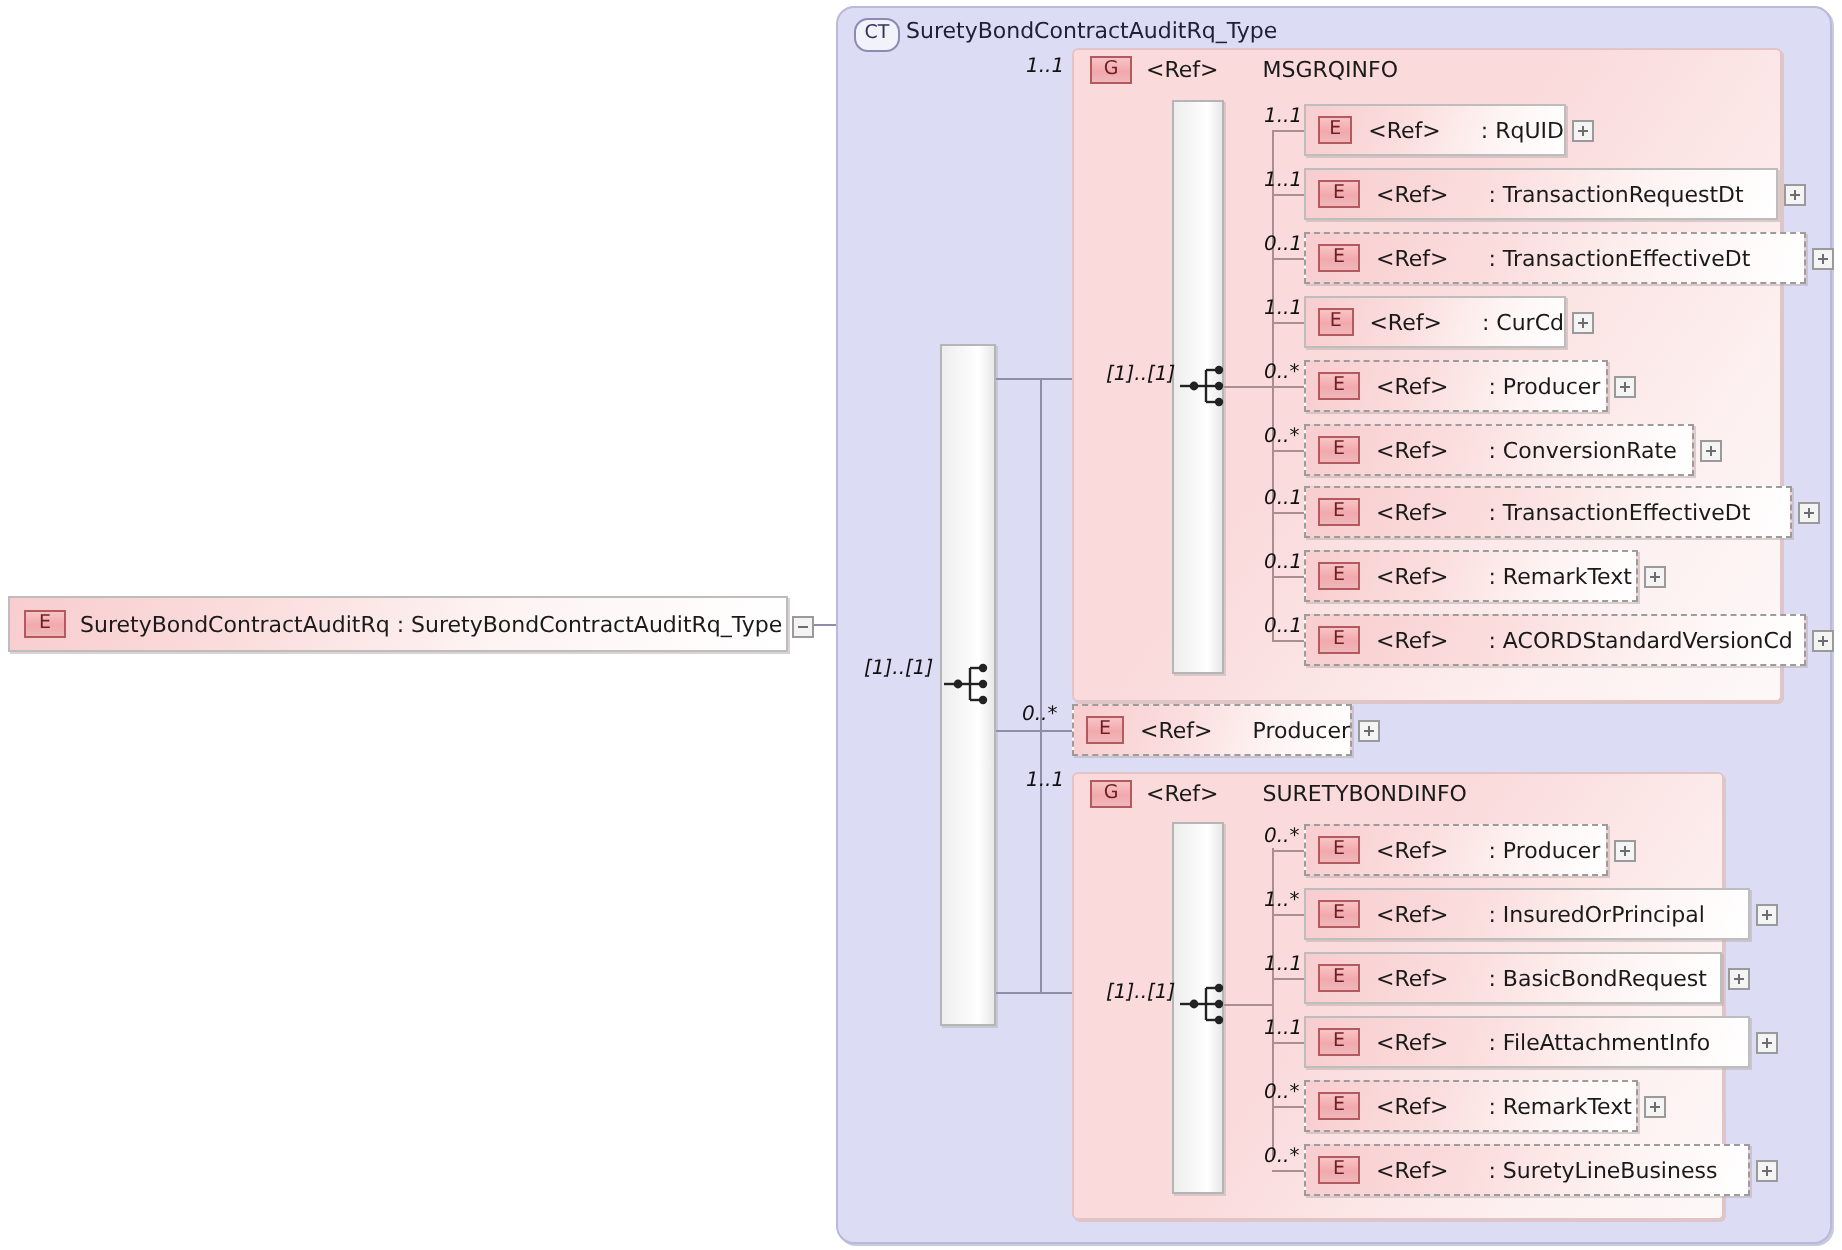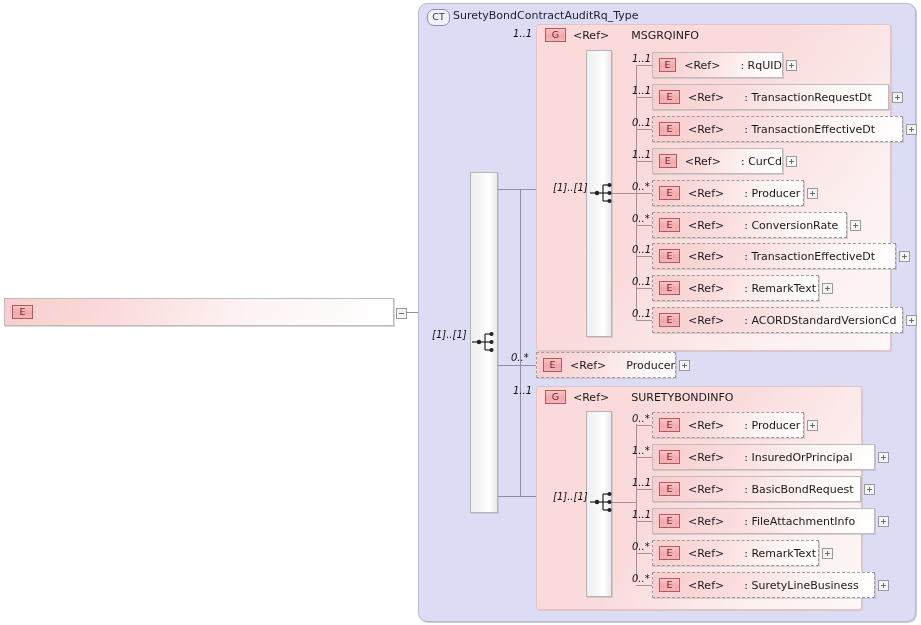--- a/index.html
+++ b/index.html
@@ -168,20 +168,21 @@
   }
   .root-el .name-part { margin-left: 0; }
 </style>
 </head>
 <body>
 
 <div id="canvas">
 
   <div class="abs root-el" id="root-el" style="left:4px; top:298px; width:390px;">
     <span class="badge">E</span>
+    <span class="name-part">SuretyBondContractAuditRq : SuretyBondContractAuditRq_Type</span>
   </div>
   <div class="abs expander" id="root-expander" style="left:396px; top:308px;"></div>
 
   <div class="abs hline" style="left:407px; top:312px; width:14px;"></div>
   <div class="abs vline" style="left:421px; top:312px; height:30px;"></div>
   <div class="abs hline" style="left:421px; top:342px; width:51px;"></div>
 
   <div class="abs ct-box" id="ct-box" style="left:418px; top:3px; width:498px; height:619px;">
     <div class="ct-badge">CT</div>
     <div class="ct-title">SuretyBondContractAuditRq_Type</div>

